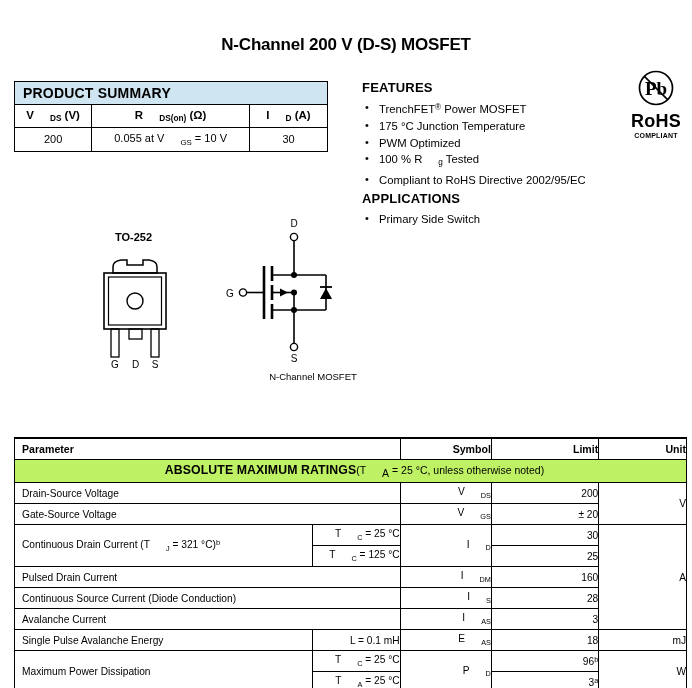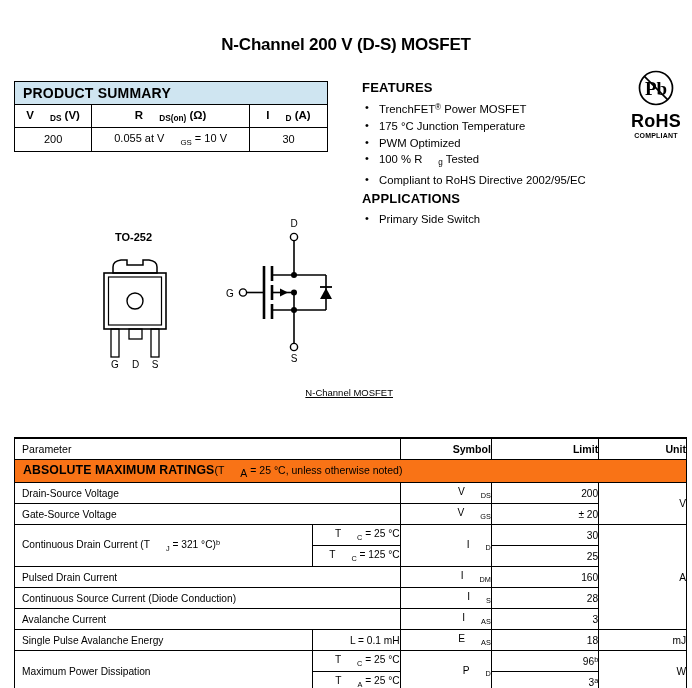--- a/index.html
+++ b/index.html
@@ -127,25 +127,24 @@
     margin-bottom: 2px;
   }
 
   
   .schematic-block {
     position: absolute;
     left: 225px; top: 213px;
   }
   .schematic-caption {
     font-size: 9.5px;
-    text-align: right;
+    text-align: center;
     width: 160px;
-    margin-top: 20px;
+    margin-top: 4px;
     margin-left: 8px;
-    text-decoration: underline;
   }
 
   
   .amr-wrap {
     position: absolute;
     left: 14px; top: 437px;
     width: 671px;
     border: 1.4px solid #000;
   }
   table.amr {
@@ -153,38 +152,38 @@
     border-collapse: collapse;
     table-layout: fixed;
   }
   table.amr td {
     border: 1px solid #000;
     font-size: 10.2px;
     padding: 2px 0 2px 0;
     height: 16px;
   }
   .amr-title {
-    background: #f97316;
+    background: #bef264;
     border: none !important;
     border-bottom: 1px solid #000 !important;
     padding: 3px 0 3px 8px !important;
     font-size: 10px;
-    text-align: left;
+    text-align: center;
   }
   .amr-title b {
     font-size: 12.3px;
     letter-spacing: 0.1px;
   }
   .amr-title .cond { font-size: 10.5px; font-weight: normal; }
   .col-param  { text-align: left; padding-left: 7px !important; }
   .col-center { text-align: right; }
   .amr thead td { font-weight: bold; font-size: 10.6px; }
   .no-left  { border-left: none !important; }
   .no-right { border-right: none !important; }
-  .amr .hdr-param { font-weight: normal; }
+  .amr .hdr-param { font-weight: bold; }
 </style>
 </head>
 <body>
 
 <div class="page-title">N-Channel 200 V (D-S) MOSFET</div>
 
 <table class="product-summary">
   <tbody>
       <tr>
     <td class="ps-title" colspan="3">PRODUCT SUMMARY</td>

